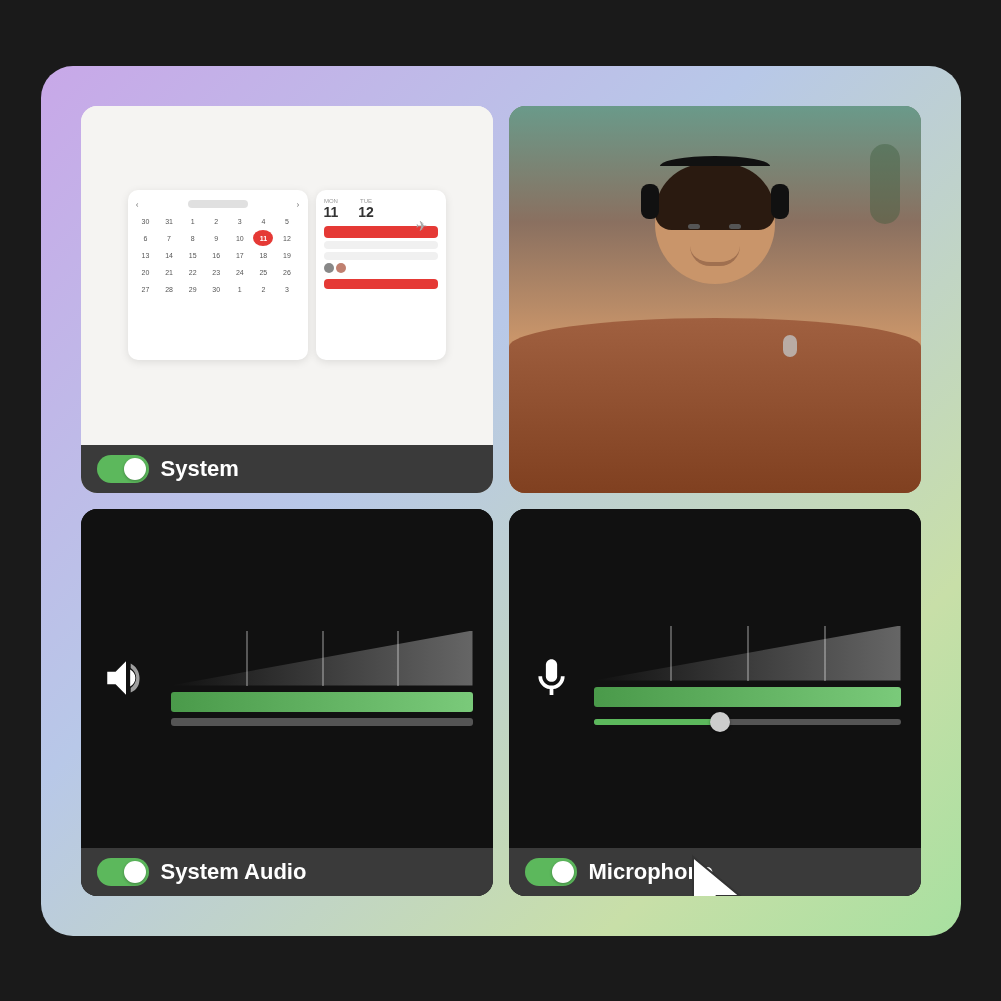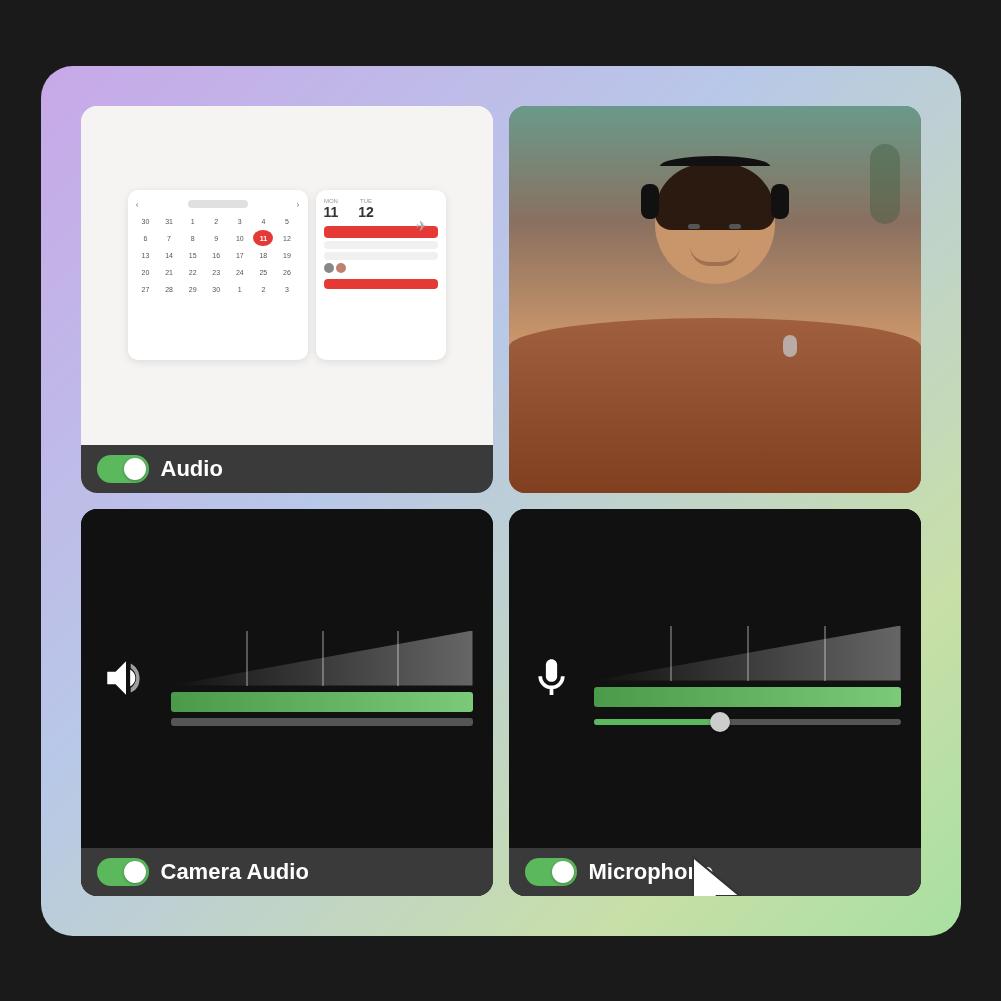--- a/index.html
+++ b/index.html
@@ -385,21 +385,21 @@
             <div class="sched-avatar" style="background:#888;"></div>
             <div class="sched-avatar" style="background:#c08070;"></div>
           </div>
           <div class="sched-block" style="margin-top:6px; background:#e53935; height:10px;"></div>
         </div>
       </div>
       <div class="card-bar">
         <div class="toggle">
           <div class="toggle-knob"></div>
         </div>
-        <span class="card-bar-label">Audio</span>
+        <span class="card-bar-label">System</span>
       </div>
     </div>
 
     <div class="card card-light">
       <div class="card-preview camera-preview">
 
         <div style="width:100%;height:100%;background:linear-gradient(180deg,#6a9a8a 0%,#8a7060 30%,#c9956a 60%,#9a7a60 100%);display:flex;align-items:center;justify-content:center;position:relative;">
 
           <div style="position:absolute;top:15%;width:120px;height:120px;border-radius:50%;background:#c9956a;">
 
@@ -449,21 +449,21 @@
 
           <div style="height:20px;background:linear-gradient(90deg,#4a9a4a,#7aca7a);border-radius:3px;width:100%;"></div>
 
           <div style="height:8px;background:#555;border-radius:3px;width:100%;"></div>
         </div>
       </div>
       <div class="card-bar">
         <div class="toggle">
           <div class="toggle-knob"></div>
         </div>
-        <span class="card-bar-label">Camera Audio</span>
+        <span class="card-bar-label">System Audio</span>
       </div>
     </div>
 
     <div class="card card-dark" style="position:relative;">
       <div class="audio-viz">
 
         <div class="mic-icon-wrap">
           <svg width="45" height="60" viewBox="0 0 24 24" xmlns="http://www.w3.org/2000/svg">
             <path d="M12 14c1.66 0 3-1.34 3-3V5c0-1.66-1.34-3-3-3S9 3.34 9 5v6c0 1.66 1.34 3 3 3z" fill="white"></path>
             <path d="M17 11c0 2.76-2.24 5-5 5s-5-2.24-5-5H5c0 3.53 2.61 6.43 6 6.92V21h2v-3.08c3.39-.49 6-3.39 6-6.92h-2z" fill="white"></path>

